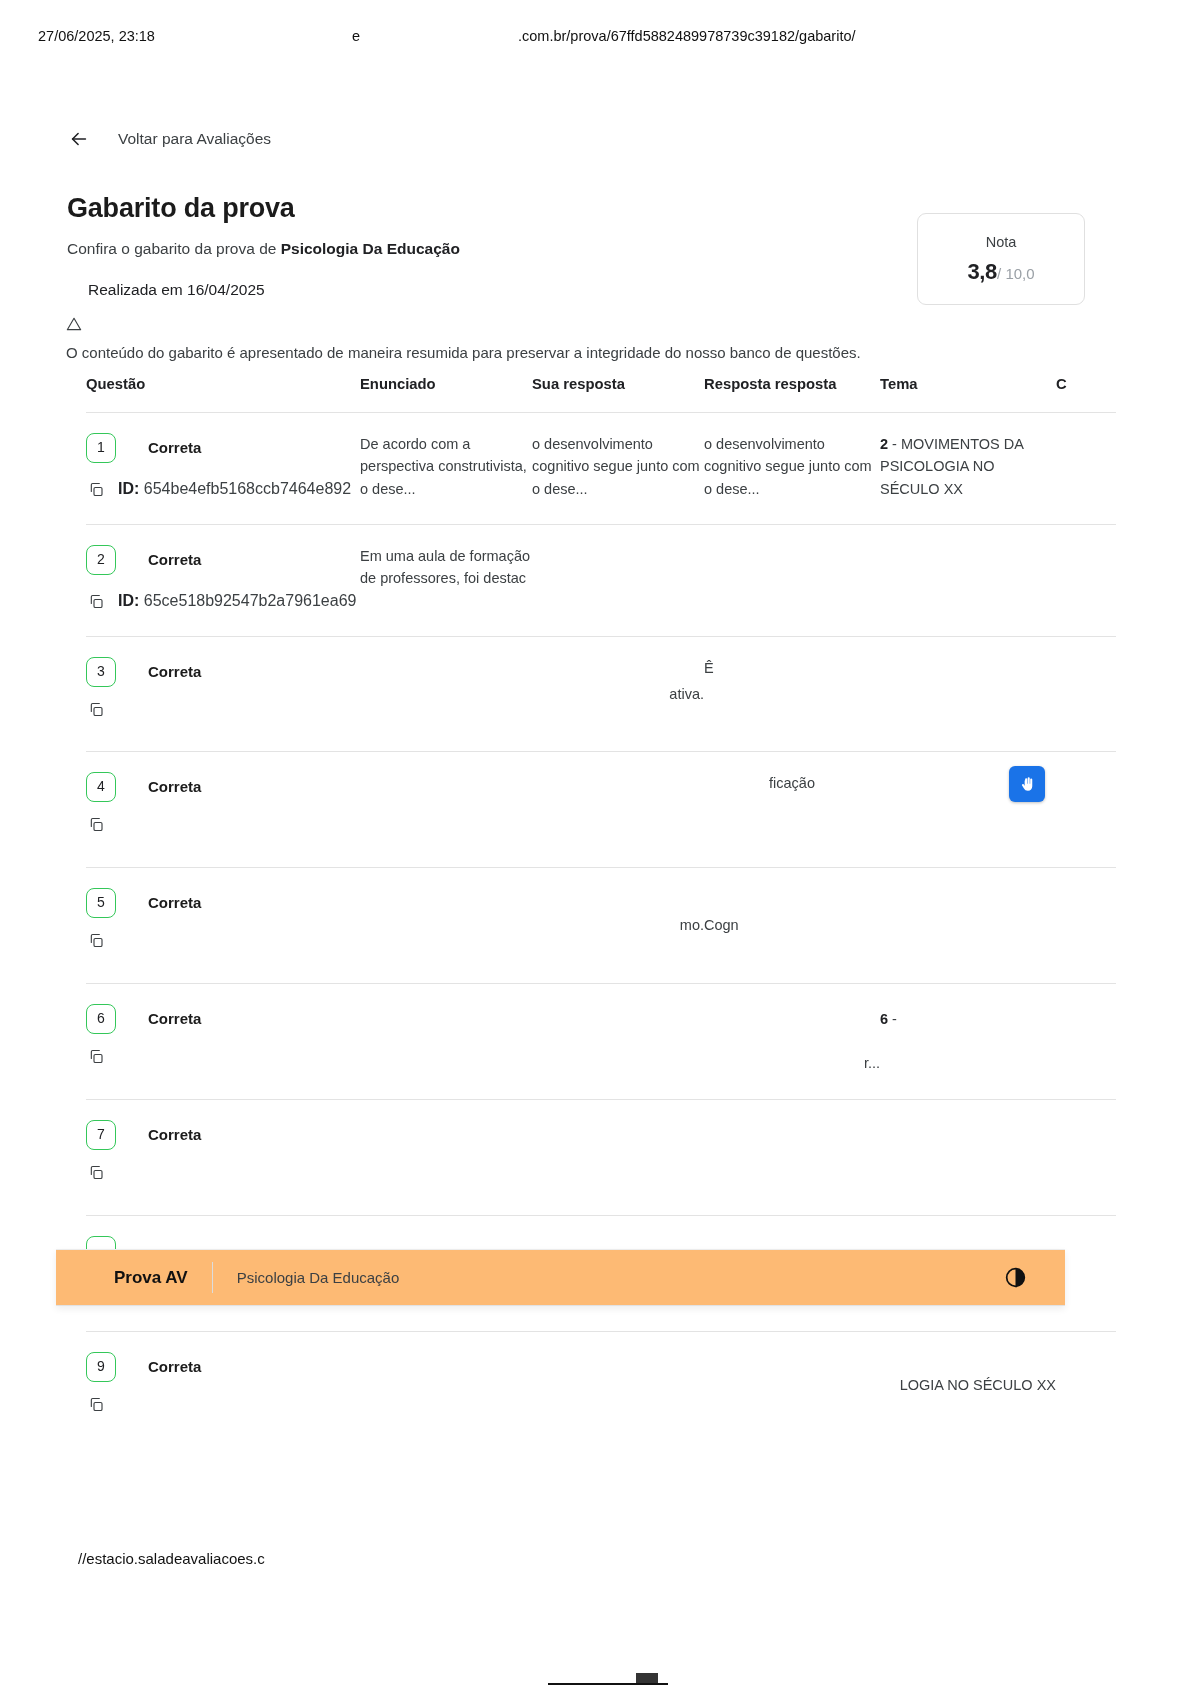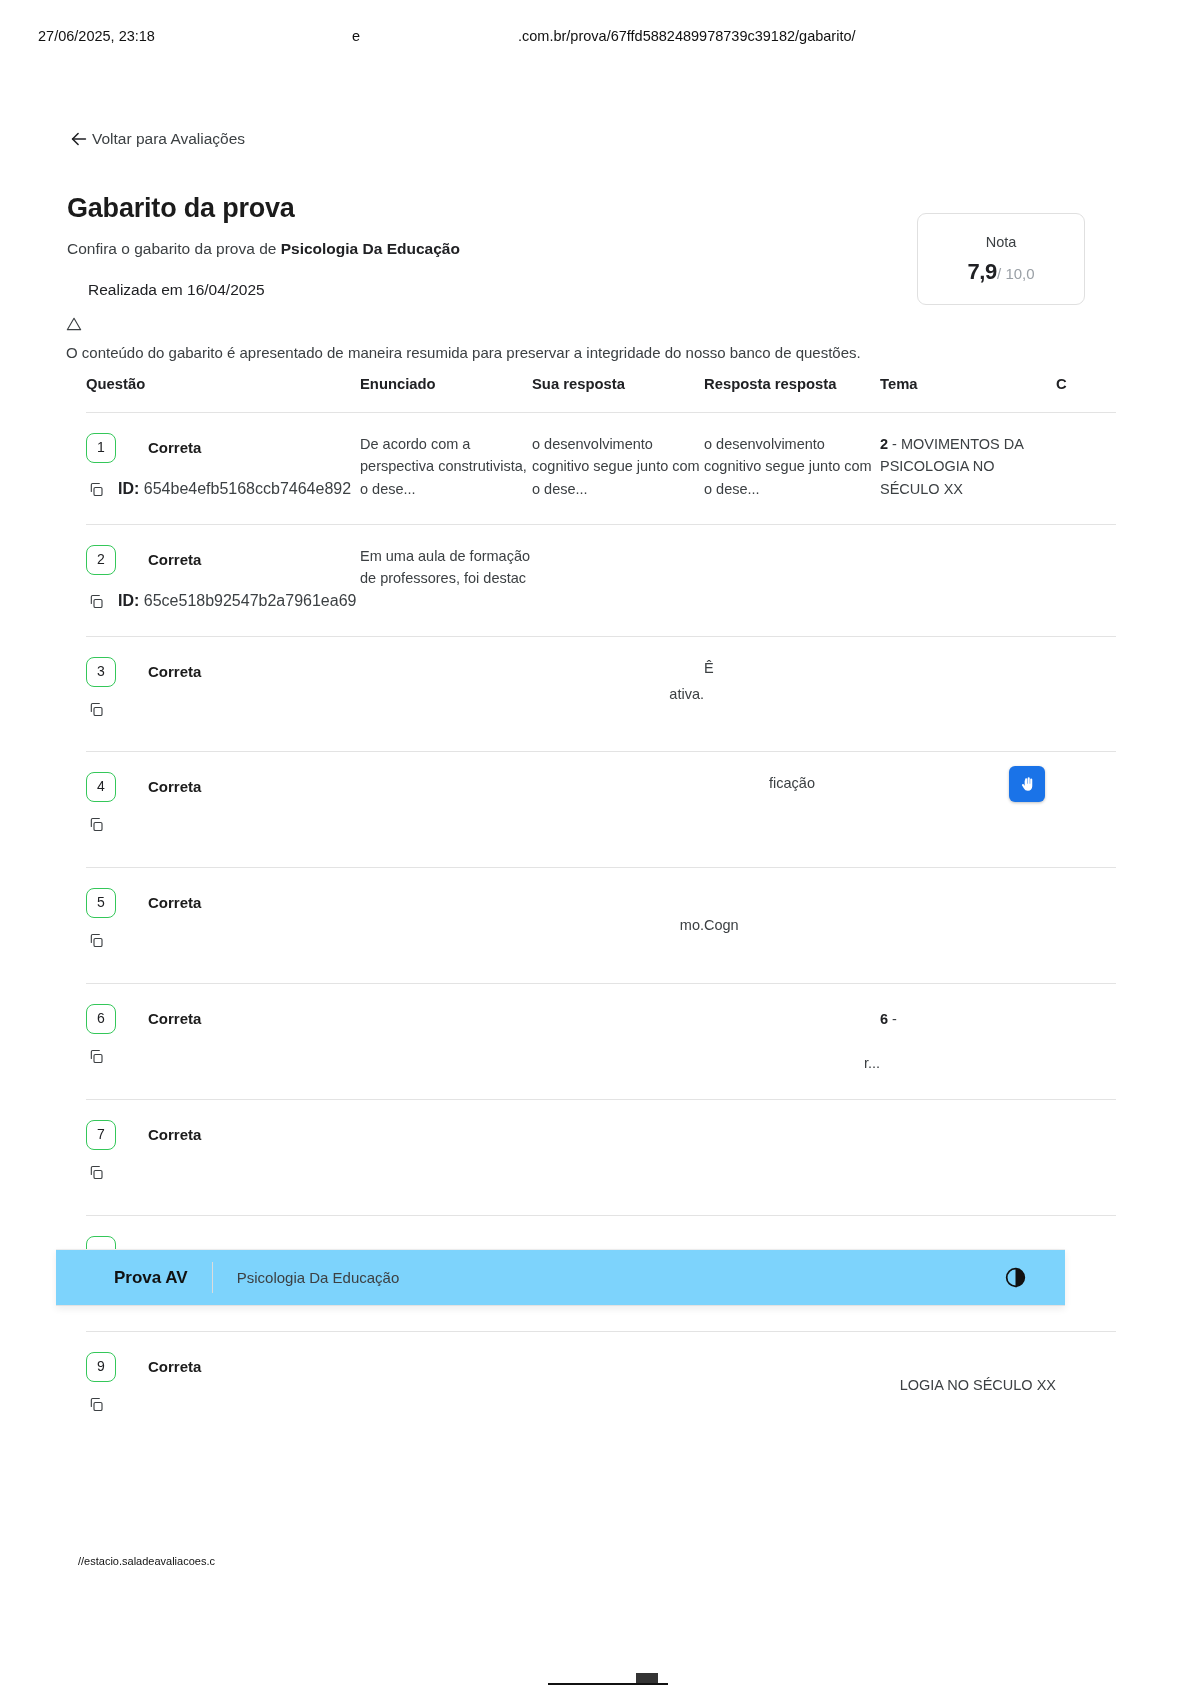--- a/index.html
+++ b/index.html
@@ -20,38 +20,38 @@
     position: absolute; top: 28px; left: 0; width: 1191px;
     height: 20px;
     font-size: 14.5px; color: #111;
   }
   .ph-date { position: absolute; left: 38px; top: 0; }
   .ph-mid  { position: absolute; left: 352px; top: 0; }
   .ph-url  { position: absolute; left: 518px; top: 0; }
 
   .print-foot {
     position: absolute; bottom: 118px; left: 78px;
-    font-size: 11px; color: #111; text-align: right;
+    font-size: 15px; color: #111; text-align: right;
   }
   .foot-rule {
     position: absolute; left: 548px; bottom: 0px;
     width: 120px; height: 2px; background:#111;
   }
   .foot-rule2 {
     position: absolute; left: 636px; bottom: 2px;
     width: 22px; height: 10px; background:#111;
     opacity:.85;
   }
 
   
   .page { position: absolute; top: 0; left: 0; width: 1191px; }
 
   .back-link {
     position: absolute; top: 128px; left: 68px;
-    display: flex; align-items: center; gap: 2px;
+    display: flex; align-items: center; gap: 28px;
     font-size: 15.5px; color: #3c4043;
     cursor: pointer;
   }
   .back-arrow { width: 22px; height: 22px; display:block; }
 
   .page-title {
     position: absolute; top: 193px; left: 67px;
     font-size: 27px; font-weight: 700; letter-spacing: -0.2px;
     color: #1b1b1b;
   }
@@ -128,21 +128,21 @@
   }
   .idline b { font-weight: 700; color: #202124; }
   .copy-icon { width: 16px; height: 17px; display:block; flex:none; }
 
   .tema b { font-weight: 700; color: #202124; }
 
   
   .bottombar {
     position: absolute; left: 56px; top: 1249px;
     width: 1009px; height: 57px;
-    background: #7dd3fc;
+    background: #fdba74;
     border-top: 1px solid #ececec;
     border-bottom: 1px solid #e2e2e2;
     box-shadow: 0 3px 7px rgba(0,0,0,.07);
     display: flex; align-items: center;
     z-index: 40;
   }
   .bb-brand {
     font-size: 17px; font-weight: 700; color: #111;
     padding: 0 24px 0 58px;
   }
@@ -197,21 +197,21 @@
       <svg class="warn-icon" viewBox="0 0 24 24" fill="none" stroke="#3c4043" stroke-width="1.7" stroke-linejoin="round">
         <path d="M12 3.5 22 20.5H2L12 3.5z"></path>
       </svg>
     </span>
     <span>O conteúdo do gabarito é apresentado de maneira resumida para preservar a integridade do nosso banco de questões.</span>
   </div>
 
   <div class="score-card">
     <div class="score-label">Nota</div>
     <div class="score-value">
-      <span class="big">7,9</span><span>/</span>
+      <span class="big">3,8</span><span>/</span>
       <span>10,0</span>
     </div>
   </div>
 
   <div class="table">
     <div class="thead">
       <div class="col-q">Questão</div>
       <div class="col-en">Enunciado</div>
       <div class="col-sua">Sua resposta</div>
       <div class="col-res">Resposta resposta</div>

